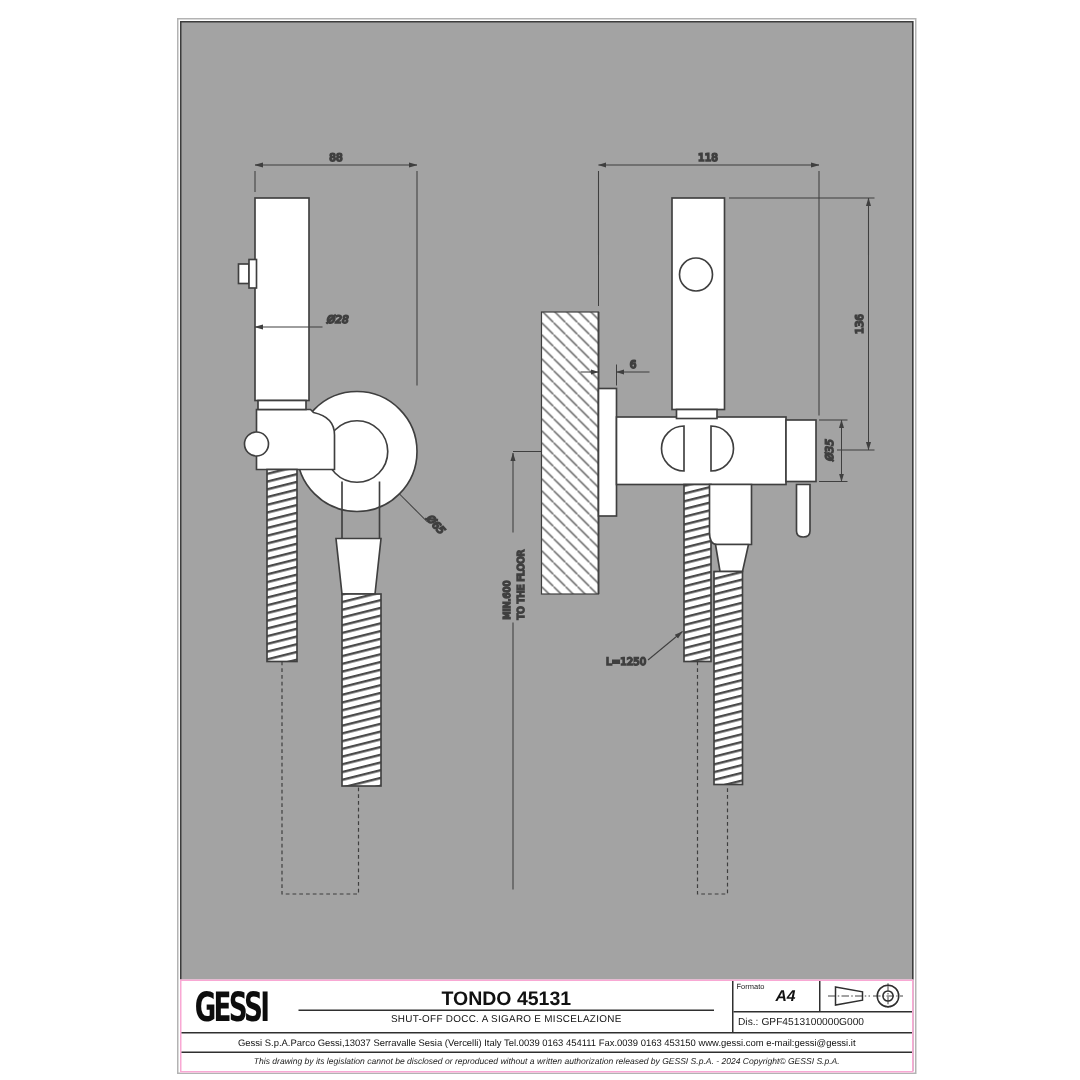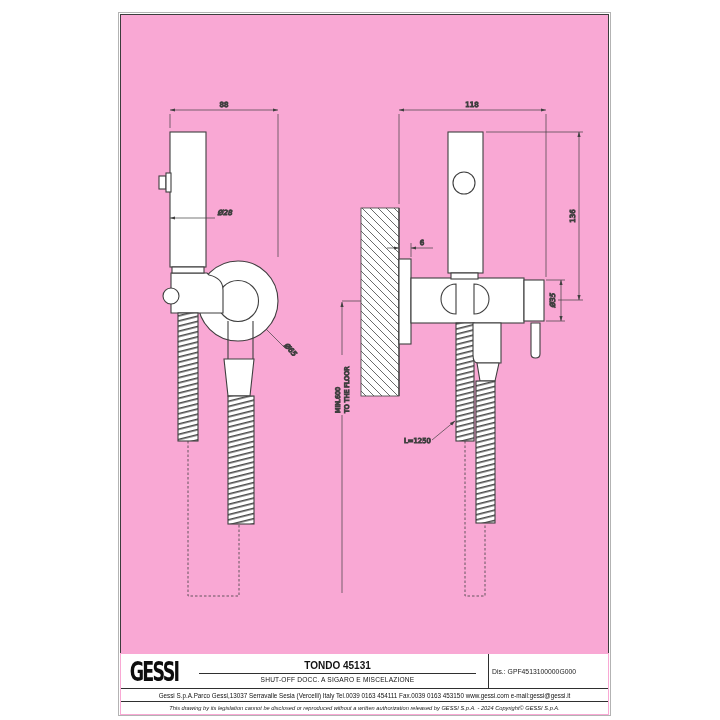--- a/index.html
+++ b/index.html
@@ -1,28 +1,28 @@
 <!DOCTYPE html>
 <html><head>
 <meta charset="utf-8">
 <style>
   html,body{margin:0;padding:0;background:#ffffff;width:720px;height:720px;
     font-family:"Liberation Sans",sans-serif;-webkit-font-smoothing:antialiased;}
   .canvas{position:relative;width:720px;height:720px;background:#fff;overflow:hidden;}
   .sheet{position:absolute;left:120px;top:14px;width:487px;height:698px;
-    background:#f9a8d4;border:1.2px solid #3c3c3c;outline:1px solid #b3b3b3;outline-offset:1.5px;}
+    background:#a3a3a3;border:1.2px solid #3c3c3c;outline:1px solid #b3b3b3;outline-offset:1.5px;}
   .drawing-svg{position:absolute;left:0;top:0;}
   
   .titleblock{position:absolute;left:-1px;right:-1px;top:638px;border:1px solid #f9a8d4;background:#fff;}
   .tb-row1{display:flex;height:34px;border-bottom:1px solid #2f2f2f;}
   .tb-logo{width:66px;display:flex;align-items:center;justify-content:center;
     font-family:"DejaVu Sans",sans-serif;font-weight:bold;font-size:25px;color:#0d0d0d;
     transform:scaleX(.70) scaleY(1.08);letter-spacing:-2.5px;}
   .tb-center{flex:1;display:flex;flex-direction:column;align-items:center;justify-content:center;min-width:0;}
-  .tb-title{font-weight:bold;font-size:10px;color:#111;line-height:13px;}
+  .tb-title{font-weight:bold;font-size:13px;color:#111;line-height:13px;}
   .tb-rule{width:92%;border-top:1px solid #2f2f2f;margin:1px 0 2px 0;}
   .tb-subtitle{font-size:6.6px;color:#111;line-height:8px;letter-spacing:.2px;}
   .tb-right{width:119px;border-left:1px solid #2f2f2f;display:flex;flex-direction:column;}
   .tb-formato-row{display:flex;height:20px;border-bottom:1px solid #2f2f2f;}
   .tb-formato{width:57px;border-right:1px solid #2f2f2f;position:relative;}
   .tb-formato-label{position:absolute;left:2px;top:1px;font-size:5px;color:#222;}
   .tb-formato-value{position:absolute;left:28px;top:4px;font-size:10.5px;font-weight:bold;font-style:italic;color:#111;}
   .tb-symbol{flex:1;display:flex;align-items:center;justify-content:center;}
   .tb-dis{flex:1;display:flex;align-items:center;padding-left:3px;font-size:6.8px;color:#1a1a1a;white-space:nowrap;}
   .tb-dis span{margin-right:2px;}
@@ -156,20 +156,38 @@
 
     <div class="titleblock">
       <div class="tb-row1">
         <div class="tb-logo">GESSI</div>
         <div class="tb-center">
           <div class="tb-title">TONDO 45131</div>
           <div class="tb-rule"></div>
           <div class="tb-subtitle">SHUT-OFF DOCC. A SIGARO E MISCELAZIONE</div>
         </div>
         <div class="tb-right">
+          <div class="tb-formato-row">
+            <div class="tb-formato">
+              <span class="tb-formato-label">Formato</span>
+              <span class="tb-formato-value">A4</span>
+            </div>
+            <div class="tb-symbol">
+              <svg width="58" height="18" viewBox="0 0 58 18">
+                <g stroke="#2f2f2f" fill="none" stroke-width="1">
+                  <path d="M8,3 L26,6.2 L26,11.8 L8,15 Z"></path>
+                  <path d="M3,9 H31" stroke-width="0.6" stroke-dasharray="5,1.5,1,1.5"></path>
+                  <circle cx="43" cy="9" r="7.2"></circle>
+                  <circle cx="43" cy="9" r="3.4"></circle>
+                  <path d="M33,9 H53" stroke-width="0.6" stroke-dasharray="5,1.5,1,1.5"></path>
+                  <path d="M43,0.5 V17.5" stroke-width="0.6" stroke-dasharray="5,1.5,1,1.5"></path>
+                </g>
+              </svg>
+            </div>
+          </div>
           <div class="tb-dis">
             <span>Dis.:</span>
             <span>GPF4513100000G000</span>
           </div>
         </div>
       </div>
       <div class="tb-address">Gessi S.p.A.Parco Gessi,13037 Serravalle Sesia (Vercelli) Italy Tel.0039 0163 454111 Fax.0039 0163 453150 www.gessi.com e-mail:gessi@gessi.it</div>
       <div class="tb-disclaimer">This drawing by its legislation cannot be disclosed or reproduced without a written authorization released by GESSI S.p.A. - 2024 Copyright© GESSI S.p.A.</div>
     </div>
 

